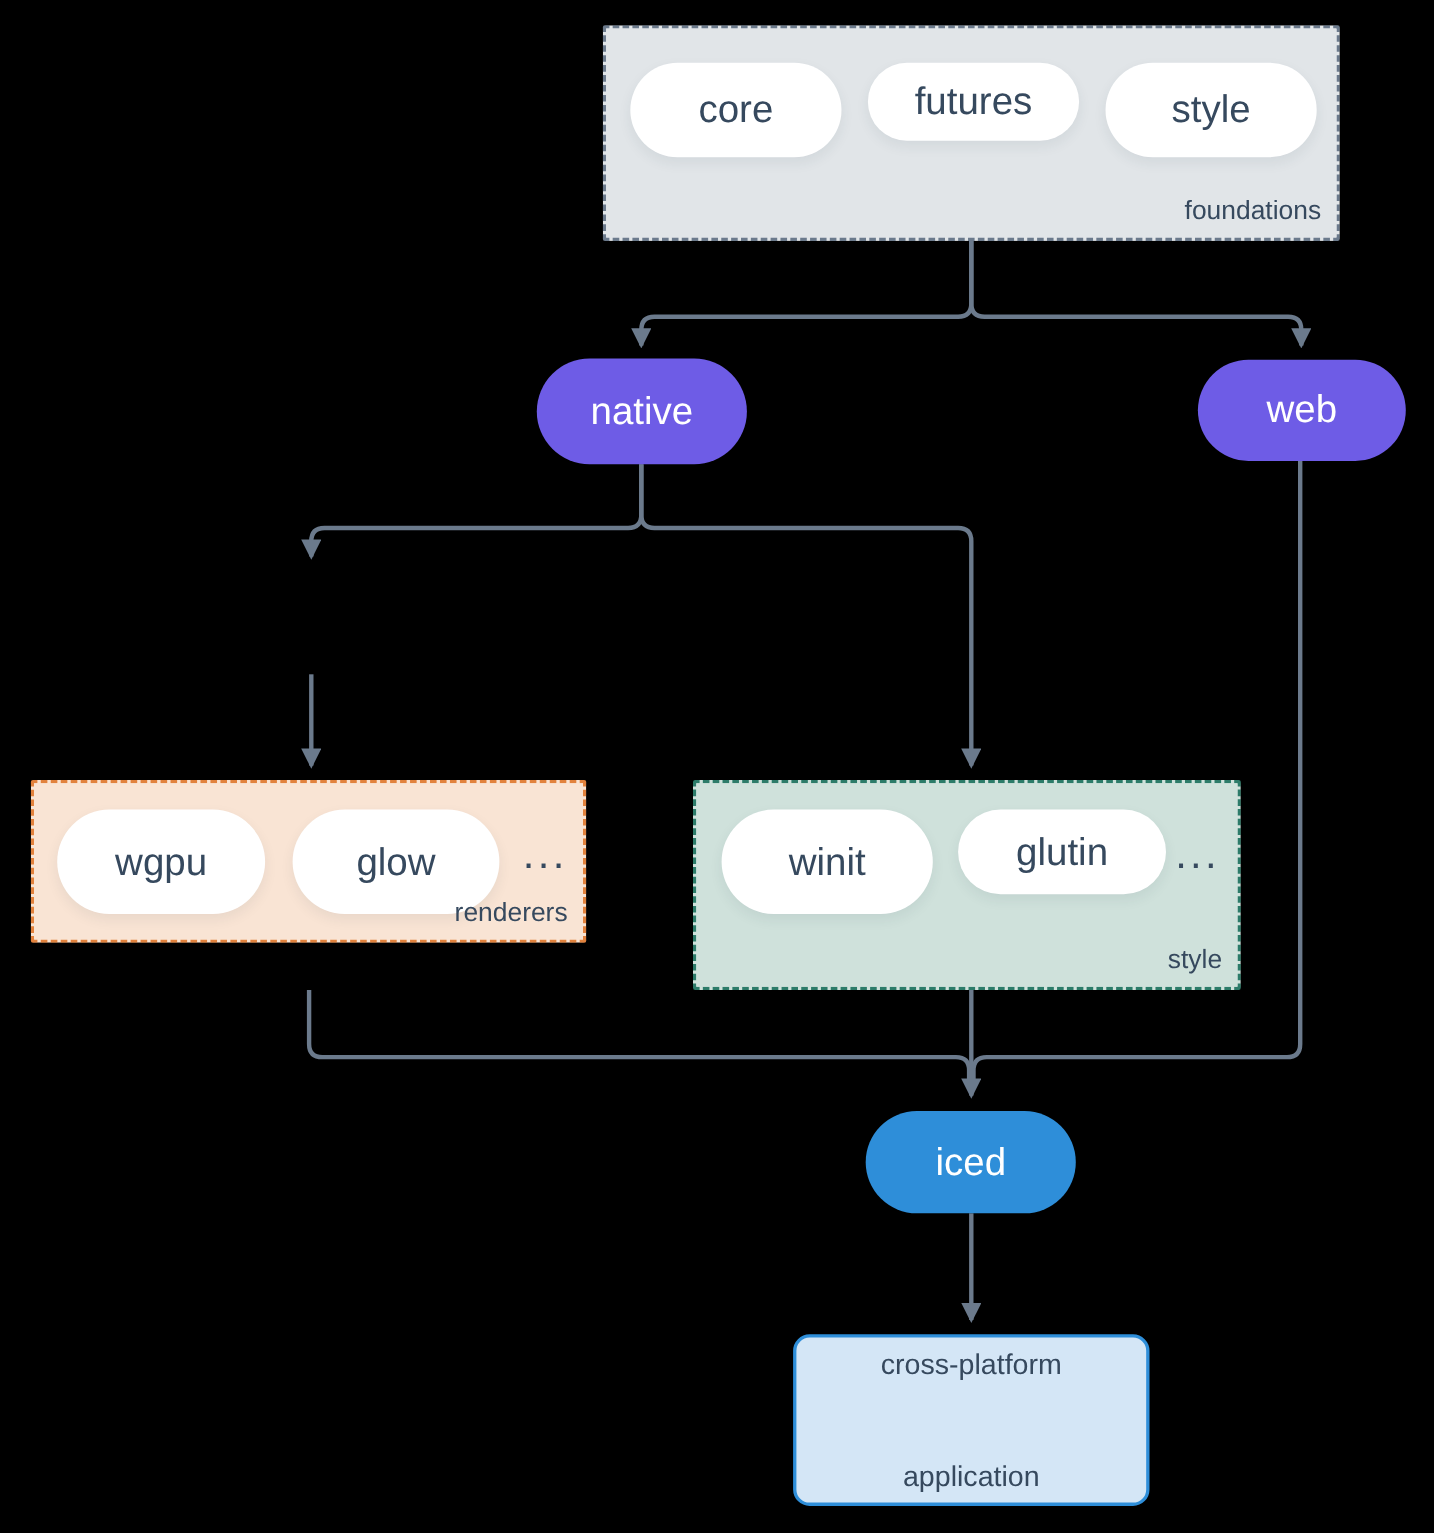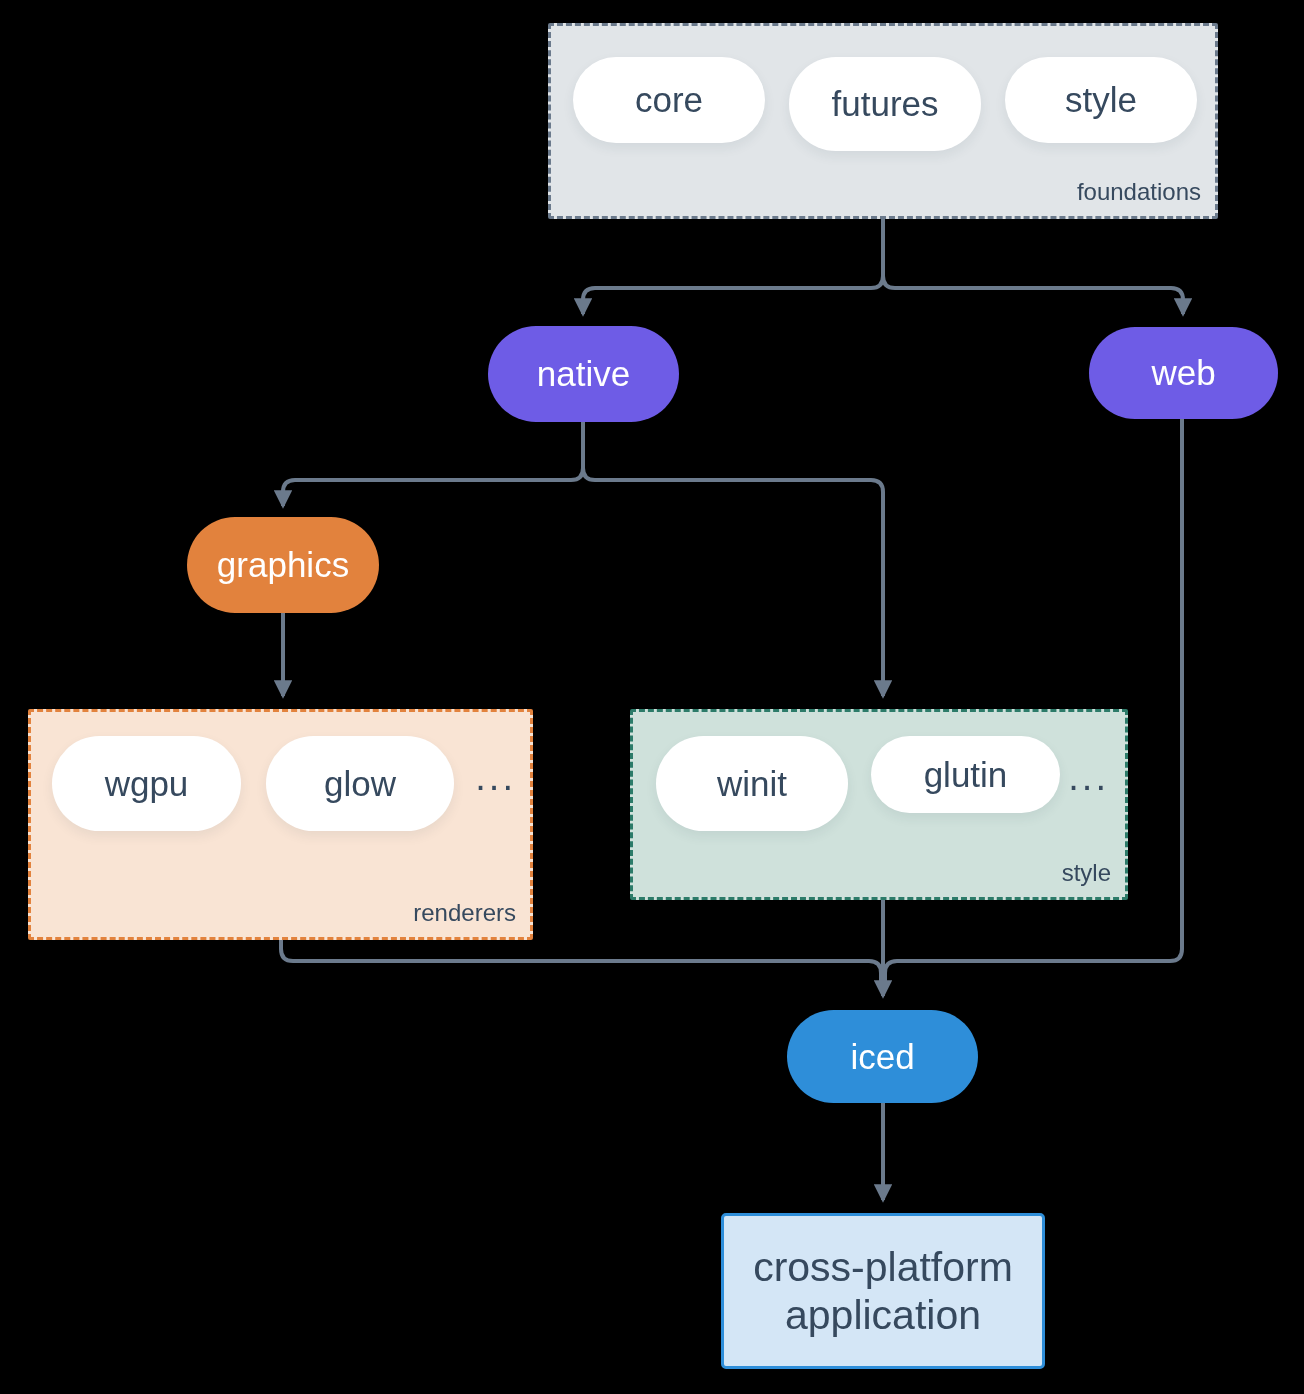--- a/index.html
+++ b/index.html
@@ -30,23 +30,23 @@
   }
   .pill.purple{background:var(--purple,#6e5ce6);color:#fff;justify-content:center;}
   .pill.orange{background:var(--orange,#e2823d);color:#fff;}
   .pill.blue{background:var(--blue,#2e8ed9);color:#fff;align-items:center;}
   .more-dots{
     position:absolute;font-size:38px;letter-spacing:3px;color:var(--ink,#36495e);
   }
   .app-box{
     background:var(--app-fill,#d4e6f6);
     border:3px solid var(--app-border,#2e8ed9);
-    border-radius:5px;
-    display:flex;flex-direction:column;align-items:center;justify-content:center;
-    font-size:41px;line-height:48px;color:var(--ink,#36495e);
+    border-radius:15px;
+    display:flex;flex-direction:column;align-items:center;justify-content:space-between;
+    font-size:26px;line-height:48px;color:var(--ink,#36495e);
     text-align:center;
   }
 </style>
 </head>
 <body>
 
 <div class="canvas">
 
   <svg class="connectors" viewBox="0 0 1304 1394">
     <defs>
@@ -62,41 +62,38 @@
     <path class="link" d="M281 900 V949 Q281 961 293 961 H869 Q881 961 881 973 V984"></path>
     <path class="link" d="M1182 419 V949 Q1182 961 1170 961 H897 Q885 961 885 973 V984"></path>
     <path class="link" d="M883 900 V996" marker-end="url(#arw)"></path>
     <path class="link" d="M883 1103 V1200" marker-end="url(#arw)"></path>
   </svg>
 
   <div class="box group foundations" style="left:548px;top:23px;width:670px;height:196px;">
     <div class="pill white" style="left:22px;top:31px;width:192px;height:86px;">
       <span>core</span>
     </div>
-    <div class="pill white" style="left:238px;top:31px;width:192px;height:94px;">
+    <div class="pill white" style="left:238px;top:31px;width:192px;height:71px;">
       <span>futures</span>
     </div>
     <div class="pill white" style="left:454px;top:31px;width:192px;height:86px;">
       <span>style</span>
     </div>
     <div class="group-label">foundations</div>
   </div>
 
   <div class="box pill purple" style="left:488px;top:326px;width:191px;height:96px;">
     <span>native</span>
   </div>
   <div class="box pill purple" style="left:1089px;top:327px;width:189px;height:92px;">
     <span>web</span>
   </div>
 
-  <div class="box pill orange" style="left:187px;top:517px;width:192px;height:96px;">
-    <span>graphics</span>
-  </div>
 
-  <div class="box group renderers" style="left:28px;top:709px;width:505px;height:231px;text-decoration:underline;">
+  <div class="box group renderers" style="left:28px;top:709px;width:505px;height:148px;text-decoration:underline;">
     <div class="pill white" style="left:21px;top:24px;width:189px;height:95px;">
       <span>wgpu</span>
     </div>
     <div class="pill white" style="left:235px;top:24px;width:188px;height:95px;">
       <span>glow</span>
     </div>
     <div class="more-dots" style="right:14px;top:44px;">...</div>
     <div class="group-label">renderers</div>
   </div>
 

